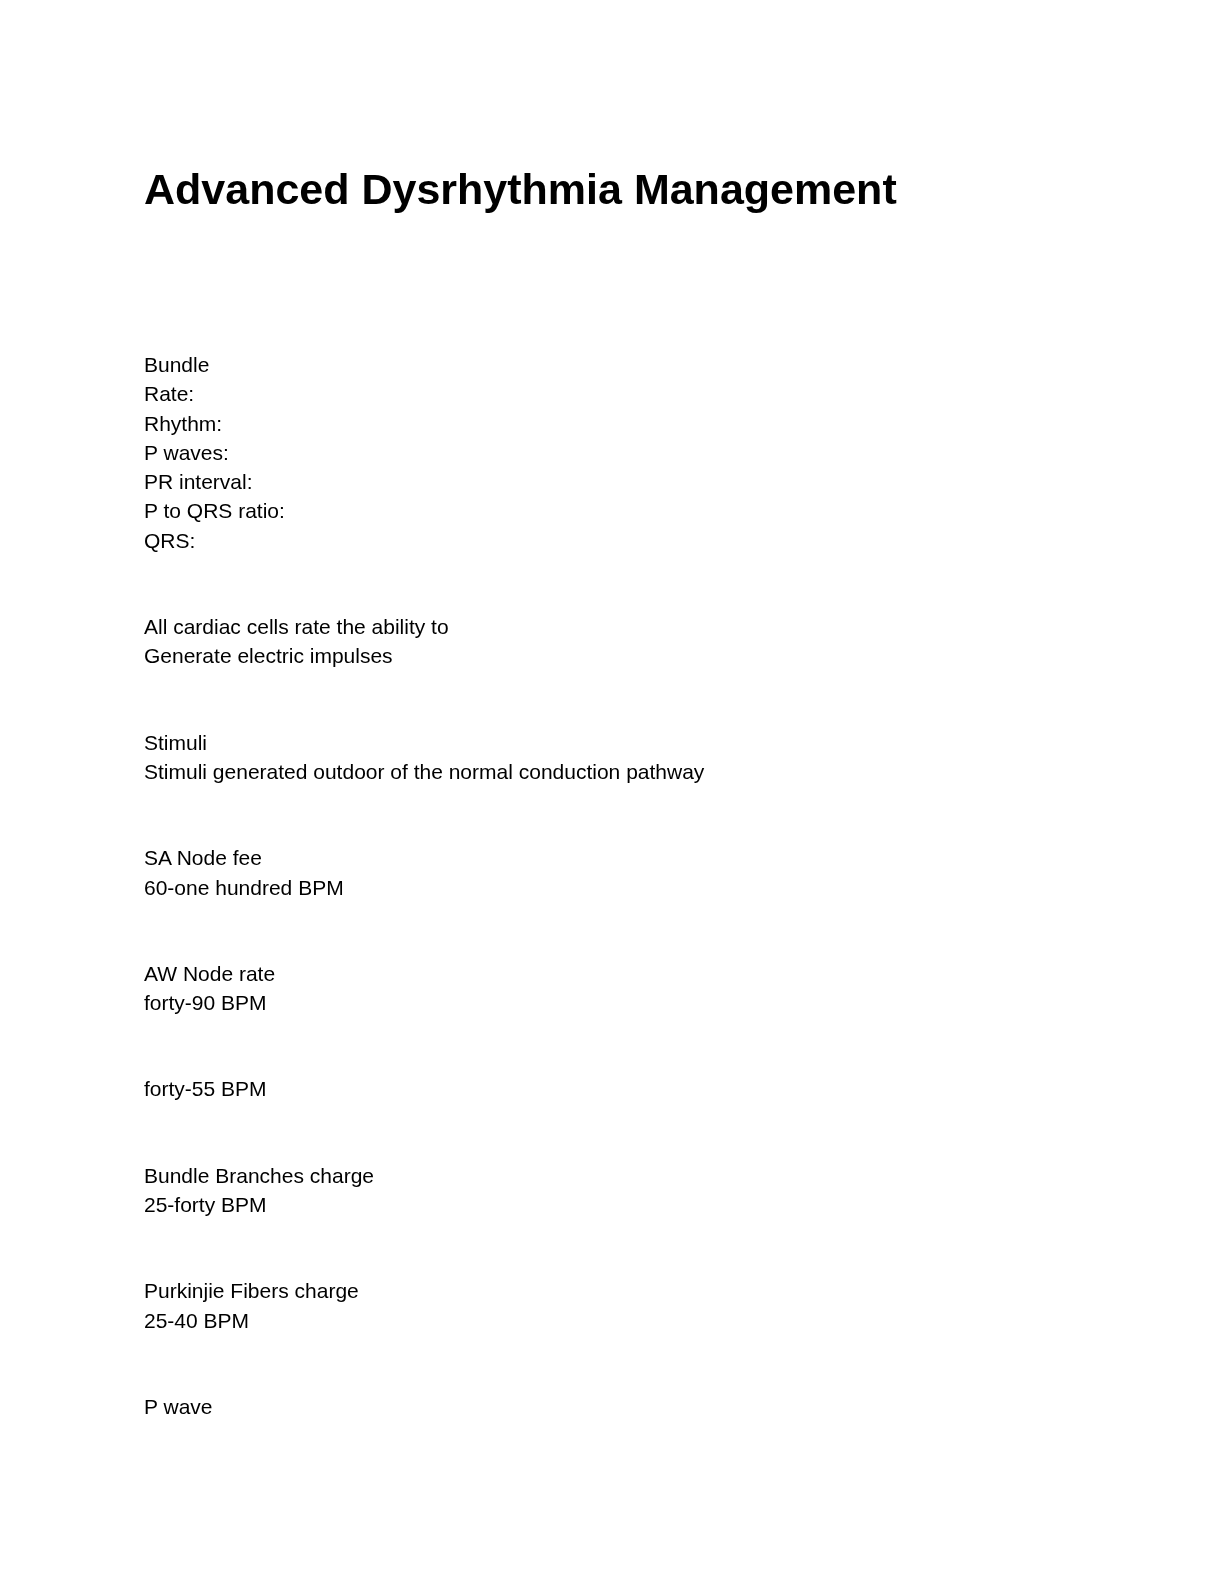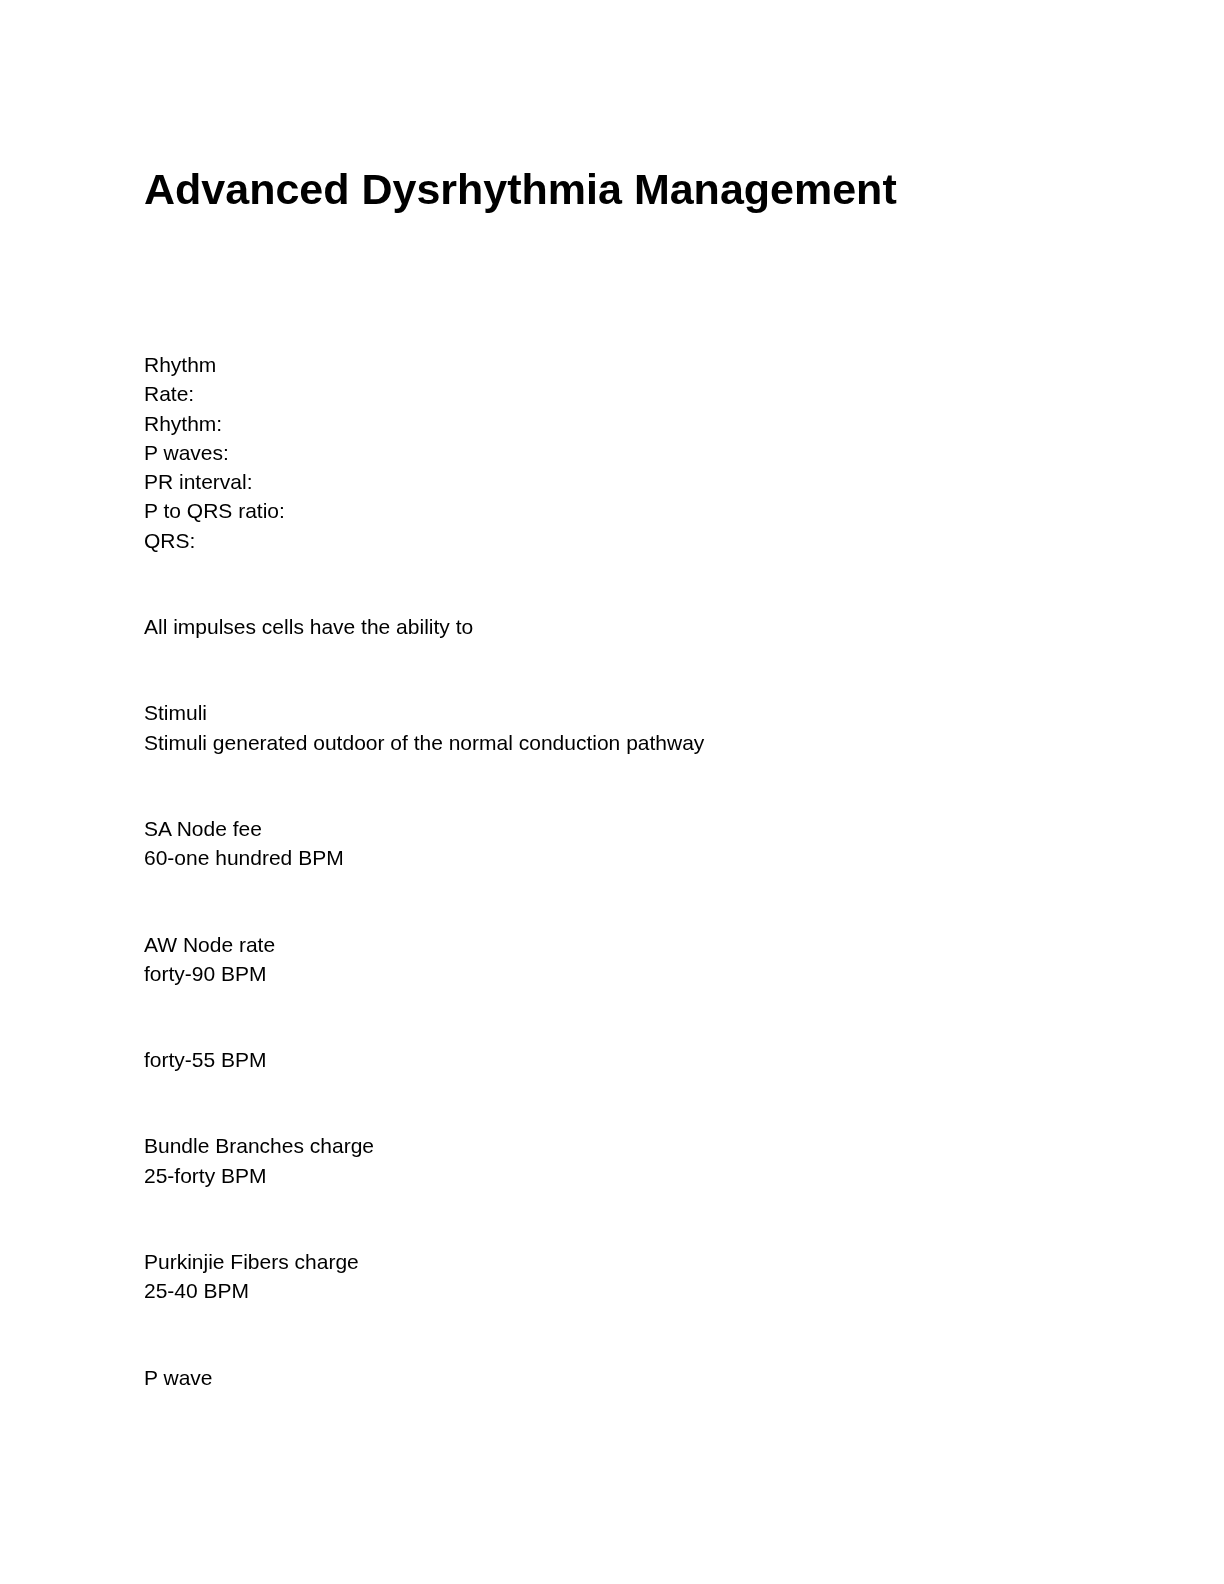--- a/index.html
+++ b/index.html
@@ -31,31 +31,32 @@
   }
 </style>
 </head>
 <body>
 
 <div class="page">
 
   <h1 class="doc-title">Advanced Dysrhythmia Management</h1>
 
   <section class="block first">
-    <div class="line">Rhythm</div>
+    <div class="line">Bundle</div>
     <div class="line">Rate:</div>
     <div class="line">Rhythm:</div>
     <div class="line">P waves:</div>
     <div class="line">PR interval:</div>
     <div class="line">P to QRS ratio:</div>
     <div class="line">QRS:</div>
   </section>
 
   <section class="block">
-    <div class="line">All impulses cells have the ability to</div>
+    <div class="line">All cardiac cells rate the ability to</div>
+    <div class="line">Generate electric impulses</div>
   </section>
 
   <section class="block">
     <div class="line">Stimuli</div>
     <div class="line">Stimuli generated outdoor of the normal conduction pathway</div>
   </section>
 
   <section class="block">
     <div class="line">SA Node fee</div>
     <div class="line">60-one hundred BPM</div>

